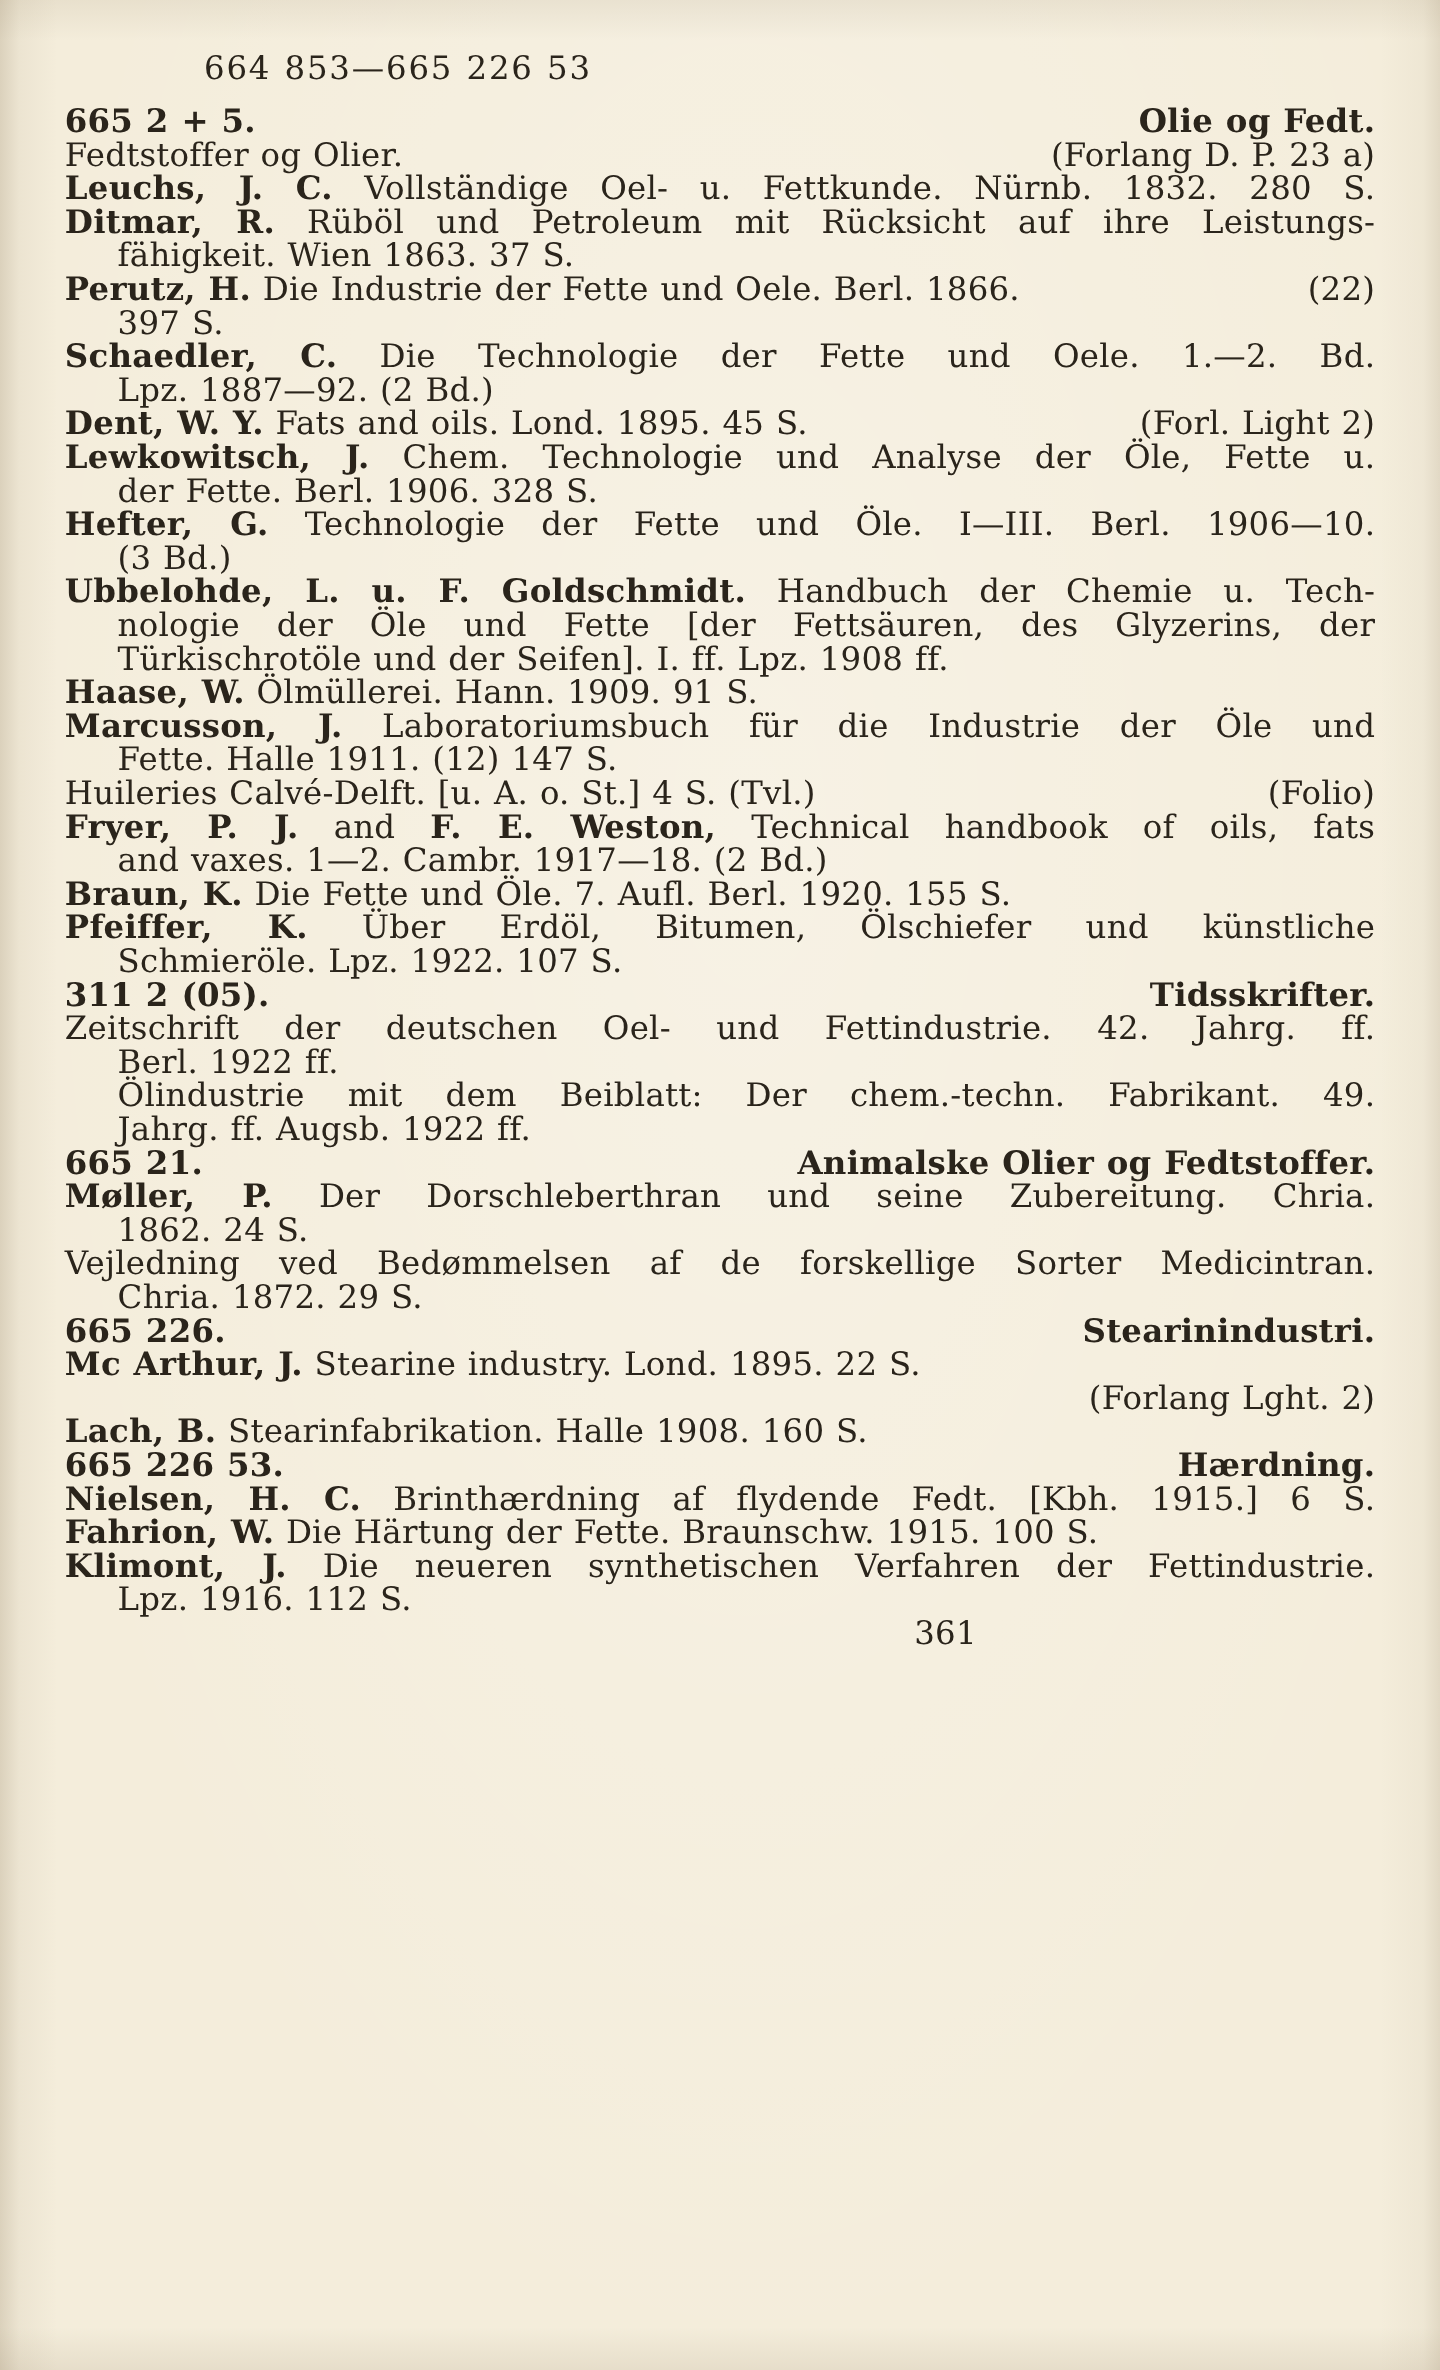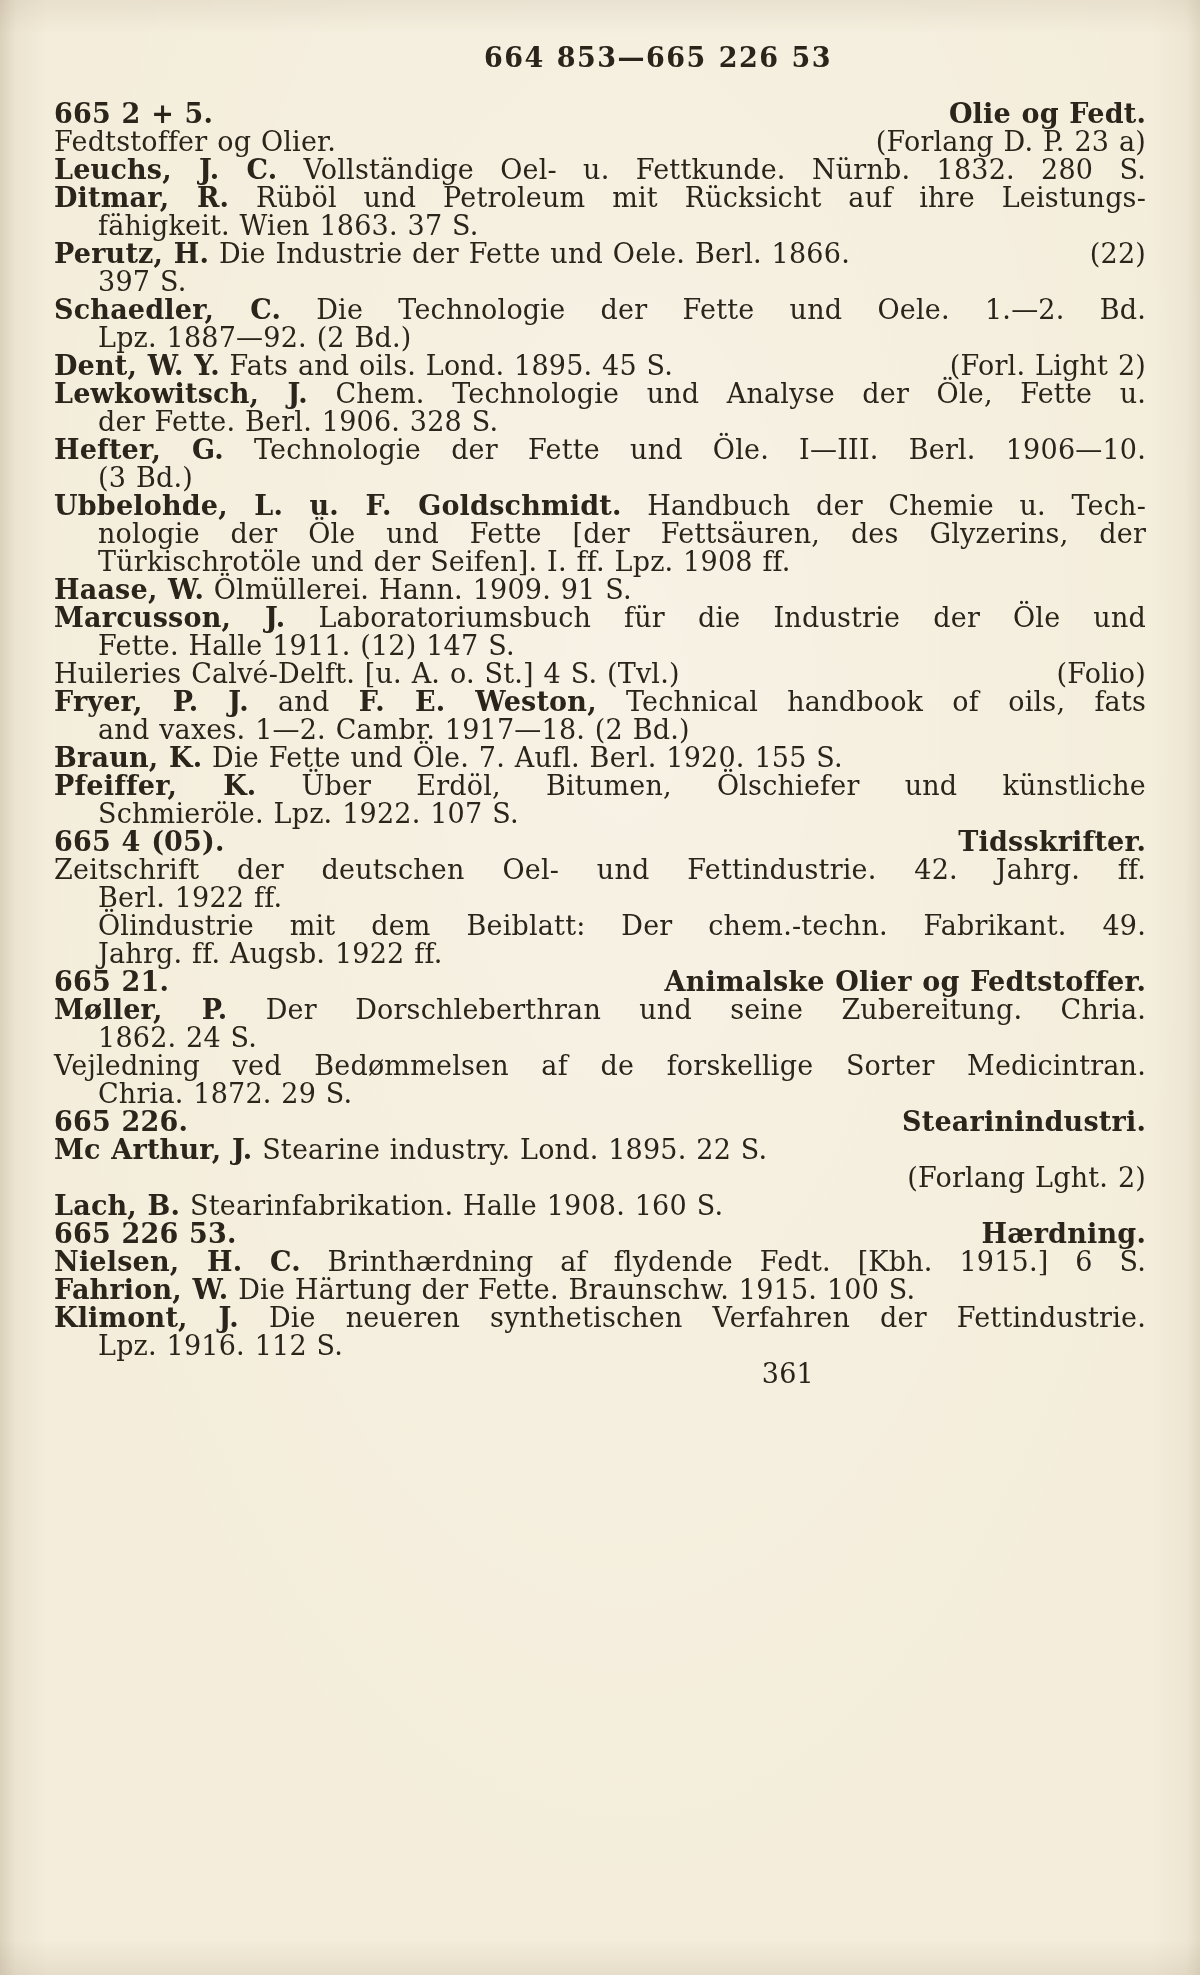--- a/index.html
+++ b/index.html
@@ -23,25 +23,25 @@
       radial-gradient(ellipse at 52% 35%, rgba(255,255,255,0.28), rgba(0,0,0,0) 72%);
     color: var(--ink);
     font-size: 27px;
     line-height: 28px;
     letter-spacing: 0.2px;
     word-spacing: 1px;
     padding: 44px 54px 0 54px;
     overflow: hidden;
   }
   .page-header {
-    text-align: center;
+    text-align: left;
     padding-left: 116px;
-    font-weight: bold;
+    font-weight: normal;
     letter-spacing: 1.5px;
-    margin-bottom: 28px;
+    margin-bottom: 16px;
   }
   .text-block { width: 100%; }
   .line { display: flex; min-height: 28px; }
   .line.indent { padding-left: 44px; }
   .line .right { margin-left: auto; padding-left: 14px; white-space: nowrap; }
   .line.full { display: block; text-align: justify; text-align-last: justify; }
   .bold { font-weight: bold; }
   .page-footer {
     text-align: right;
     padding-right: 332px;
@@ -113,21 +113,21 @@
         <span class="body"><span class="reg">and vaxes. 1—2. Cambr. 1917—18. (2 Bd.)</span></span>
       </div>
       <div class="line">
         <span class="body"><span class="bold">Braun, K.</span><span class="reg"> Die Fette und Öle. 7. Aufl. Berl. 1920. 155 S.</span></span>
       </div>
       <div class="line full"><span class="body"><span class="bold">Pfeiffer, K.</span><span class="reg"> Über Erdöl, Bitumen, Ölschiefer und künstliche</span></span></div>
       <div class="line indent">
         <span class="body"><span class="reg">Schmieröle. Lpz. 1922. 107 S.</span></span>
       </div>
       <div class="line">
-        <span class="body"><span class="bold">665 4 (05).</span></span>
+        <span class="body"><span class="bold">311 2 (05).</span></span>
         <span class="right bold">Tidsskrifter.</span>
       </div>
       <div class="line full"><span class="body"><span class="reg">Zeitschrift der deutschen Oel- und Fettindustrie. 42. Jahrg. ff.</span></span></div>
       <div class="line indent">
         <span class="body"><span class="reg">Berl. 1922 ff.</span></span>
       </div>
       <div class="line indent full"><span class="body"><span class="reg">Ölindustrie mit dem Beiblatt: Der chem.-techn. Fabrikant. 49.</span></span></div>
       <div class="line indent">
         <span class="body"><span class="reg">Jahrg. ff. Augsb. 1922 ff.</span></span>
       </div>

